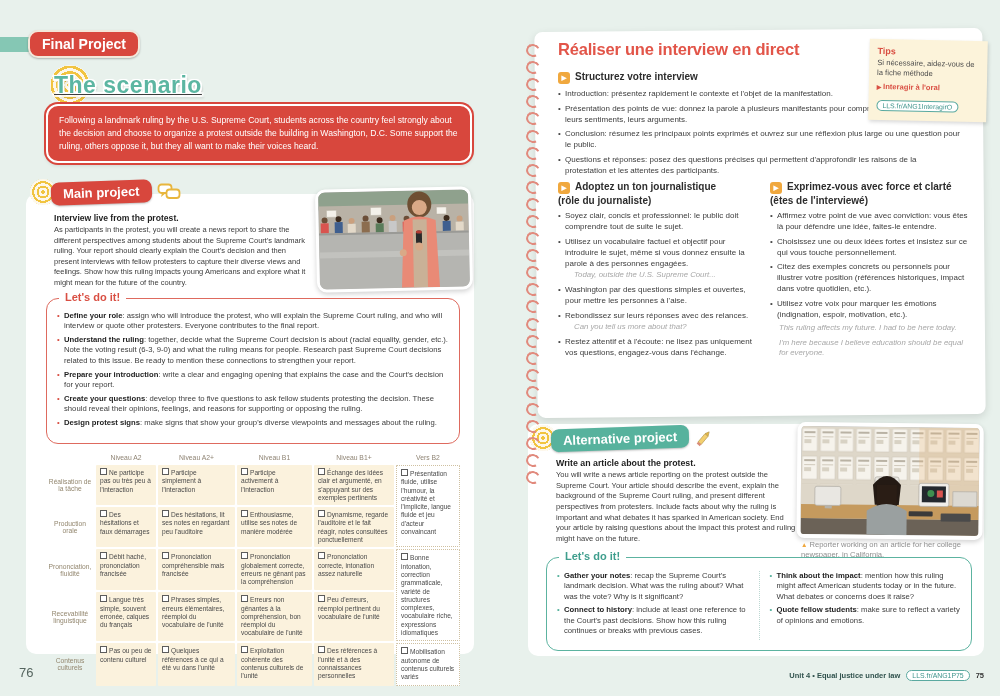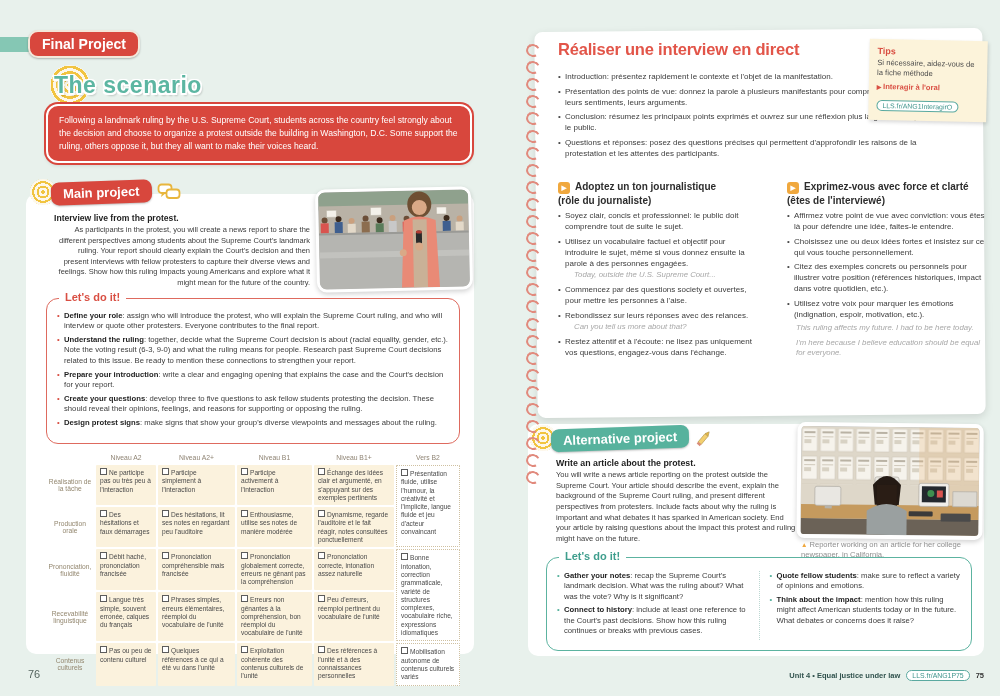--- a/index.html
+++ b/index.html
@@ -16,70 +16,70 @@
   .ldi{position:absolute;border:1.5px solid #de6a5e;border-radius:12px;background:#fff;box-sizing:border-box;}
   .ldi-title{position:absolute;top:-8px;left:12px;background:#fff;padding:0 6px;font-weight:800;font-size:11px;color:#d94f43;}
   ul{list-style:none;margin:0;padding:0;}
   li{position:relative;padding-left:7px;margin-bottom:3.5px;line-height:1.34;}
   li::before{content:"•";position:absolute;left:0;top:0;color:#d94f43;}
   .lead{font-weight:bold;color:#1f1f1f;}
 
   
   .tab-accent{position:absolute;left:0;top:37px;width:36px;height:15px;background:#85c7b4;border-radius:0 4px 4px 0;}
   .badge-final{position:absolute;left:28px;top:30px;background:#d8473d;font-size:14px;border:2px solid #f3e7da;border-radius:10px;}
-  .scenario-head{position:absolute;left:54px;top:72px;}
+  .scenario-head{position:absolute;left:54px;top:72px;text-decoration:underline;}
   .scenario-title{position:relative;font-size:23px;font-weight:800;color:#5cb6a2;letter-spacing:.5px;
       text-shadow:-1.5px -1.5px 0 #fff,1.5px -1.5px 0 #fff,-1.5px 1.5px 0 #fff,1.5px 1.5px 0 #fff,
                   0 -1.5px 0 #fff,0 1.5px 0 #fff,-1.5px 0 0 #fff,1.5px 0 0 #fff,2px 3px 2px rgba(0,0,0,.18);}
   .scenario-box{position:absolute;left:46px;top:104px;width:400px;padding:8px 11px;background:#d8473d;color:#fff;
       font-size:8.6px;line-height:1.5;border:2px solid #fff;border-radius:12px;
       box-shadow:0 0 0 2px #d8473d,0 2px 4px rgba(0,0,0,.15);}
   .panel-left{position:absolute;left:26px;top:194px;width:448px;height:460px;background:#fff;border-radius:10px;}
   .badge-row{position:absolute;display:flex;align-items:center;gap:5px;z-index:2;}
   .badge-main-row{left:30px;top:179px;}
   .rings-sm{width:26px;height:26px;margin-right:-10px;flex:none;}
   .badge-main{background:#d8473d;font-size:13px;transform:rotate(-2deg);}
   .main-heading{position:absolute;left:54px;top:213px;width:256px;font-size:8.6px;font-weight:bold;color:#1f1f1f;}
-  .main-body{position:absolute;left:54px;top:225px;width:256px;font-size:7.5px;line-height:1.4;text-align:right;}
+  .main-body{position:absolute;left:54px;top:225px;width:256px;font-size:7.5px;line-height:1.4;}
   .photo{position:absolute;border:3px solid #fff;box-shadow:0 2px 5px rgba(0,0,0,.18);overflow:hidden;border-radius:10px;background:#b9b9b6;}
   .photo-protest{left:316px;top:188px;width:150px;height:97px;transform:rotate(-1.2deg);}
   .ldi1{left:46px;top:298px;width:414px;height:146px;}
   .ldi1 ul{margin:12px 8px 4px 10px;}
   .ldi1 li{font-size:7.7px;}
   .rubric{position:absolute;left:46px;top:452px;width:414px;display:grid;
       grid-template-columns:48px 60px 77px 75px 80px 64px;gap:2px;font-size:6.6px;color:#4a4a4a;}
   .rh{color:#8f8474;text-align:center;font-size:6.8px;padding:2px 0;}
   .rl{color:#93876f;display:flex;align-items:center;justify-content:center;text-align:center;font-size:6.7px;padding:1px;}
   .rc{background:#fbf2dd;padding:3px 4px;line-height:1.26;border-radius:1px;}
   .rc.b2{background:#fff;border:1px dotted #cfc0a0;}
   .b2-0{grid-column:6;grid-row:2 / span 2;}
   .b2-1{grid-column:6;grid-row:4 / span 2;}
   .b2-2{grid-column:6;grid-row:6;}
   .cb{display:inline-block;width:5px;height:5px;border:1px solid #5c5c5c;margin-right:2px;background:#fff;}
-  .page-num-left{position:absolute;left:28px;bottom:16px;font-size:11px;color:#55655f;}
+  .page-num-left{position:absolute;left:19px;bottom:16px;font-size:13px;color:#55655f;}
 
   
   .notepad{position:absolute;left:36px;top:30px;width:448px;height:386px;background:#fff;border-radius:8px;
       box-shadow:0 3px 8px rgba(0,0,0,.12);transform:rotate(-0.5deg);}
   .spiral{position:absolute;left:26px;top:42px;display:flex;flex-direction:column;z-index:3;}
   .spiral .loop{width:10px;height:9px;border:2.4px solid #e18a7d;border-right-color:transparent;border-radius:50%;
       transform:rotate(18deg);margin:2.05px 0;}
   .np-title{position:absolute;left:58px;top:40px;font-size:16.5px;font-weight:800;color:#e25549;letter-spacing:-.2px;}
   .sec{position:absolute;}
   .sec-head{display:flex;align-items:flex-start;gap:5px;font-weight:800;font-size:10px;color:#2d2d2d;margin-bottom:4px;}
   .play{width:12px;height:12px;background:#f0a83e;border-radius:3px;color:#fff;font-size:6.5px;
       display:flex;align-items:center;justify-content:center;flex:none;margin-top:1px;}
   .sub{font-weight:800;font-size:10px;color:#2d2d2d;margin:-3px 0 4px 0;}
   .sec li{font-size:8px;line-height:1.38;color:#3c3c3c;}
   .sec li::before{color:#4a4a4a;}
   .example{font-style:italic;color:#a7a7a7;margin:1px 0 4px 9px;font-size:7.8px;line-height:1.35;}
   .example:empty{display:none;}
   .sec1{left:58px;top:71px;width:402px;}
   .sec2{left:58px;top:181px;width:200px;}
-  .sec3{left:287px;top:181px;width:204px;}
+  .sec3{left:270px;top:181px;width:204px;}
   .tips{position:absolute;left:369px;top:40px;width:102px;background:#fcf3da;padding:7px 8px 8px;
       box-shadow:1px 2px 4px rgba(0,0,0,.15);transform:rotate(1.2deg);z-index:4;}
   .tips-title{color:#d94f43;font-weight:800;font-size:9px;margin-bottom:2px;}
   .tips-text{font-size:7.6px;line-height:1.35;color:#4a4a4a;}
   .tips-method{color:#d94f43;font-weight:700;font-size:7.6px;margin:3px 0;}
   .tips-method::before{content:"▶ ";font-size:6px;}
   .pill{display:inline-block;border:1px solid #5aa9a0;color:#3f948c;background:#fff;border-radius:8px;
       padding:1px 5px;font-size:6.9px;text-decoration:none;}
   .panel-alt{position:absolute;left:28px;top:424px;width:456px;height:232px;background:#fff;border-radius:10px;}
   .badge-alt-row{left:30px;top:425px;}
@@ -264,39 +264,43 @@
     <h1 class="np-title" style="margin:0;text-align:center;">Réaliser une interview en direct</h1>
 
     <div class="tips">
       <div class="tips-title">Tips</div>
       <div class="tips-text">Si nécessaire, aidez-vous de la fiche méthode</div>
       <div class="tips-method">Interagir à l'oral</div>
       <a class="pill" href="#">LLS.fr/ANG1InteragirO</a>
     </div>
 
     <div class="sec sec1">
+      <div class="sec-head">
+        <span class="play">▶</span>
+        <span>Structurez votre interview</span>
+      </div>
       <ul>
         <li><span>Introduction: présentez rapidement le contexte et l'objet de la manifestation.</span></li>
         <li><span>Présentation des points de vue: donnez la parole à plusieurs manifestants pour comprendre leurs motivations, leurs sentiments, leurs arguments.</span></li>
         <li><span>Conclusion: résumez les principaux points exprimés et ouvrez sur une réflexion plus large ou une question pour le public.</span></li>
         <li><span>Questions et réponses: posez des questions précises qui permettent d'approfondir les raisons de la protestation et les attentes des participants.</span></li>
       </ul>
     </div>
 
     <div class="sec sec2">
       <div class="sec-head">
         <span class="play">▶</span>
         <span>Adoptez un ton journalistique</span>
       </div>
       <div class="sub">(rôle du journaliste)</div>
       <ul>
         <li><span>Soyez clair, concis et professionnel: le public doit comprendre tout de suite le sujet.</span></li>
         <li><span>Utilisez un vocabulaire factuel et objectif pour introduire le sujet, même si vous donnez ensuite la parole à des personnes engagées.</span>
           <div class="example">Today, outside the U.S. Supreme Court...</div></li>
-        <li><span>Commencez par des questions society et ouvertes, pour mettre les personnes à l'aise.</span></li>
+        <li><span>Washington par des questions simples et ouvertes, pour mettre les personnes à l'aise.</span></li>
         <li><span>Rebondissez sur leurs réponses avec des relances.</span>
           <div class="example">Can you tell us more about that?</div></li>
         <li><span>Restez attentif et à l'écoute: ne lisez pas uniquement vos questions, engagez-vous dans l'échange.</span></li>
       </ul>
     </div>
 
     <div class="sec sec3">
       <div class="sec-head">
         <span class="play">▶</span>
         <span>Exprimez-vous avec force et clarté</span>
@@ -364,22 +368,22 @@
     </div>
 
     <div class="ldi ldi2">
       <div class="ldi-title">Let's do it!</div>
       <div class="ldi2-cols">
         <ul class="ldi2-col">
           <li><span class="lead">Gather your notes</span><span>: recap the Supreme Court's landmark decision. What was the ruling about? What was the vote? Why is it significant?</span></li>
           <li><span class="lead">Connect to history</span><span>: include at least one reference to the Court's past decisions. Show how this ruling continues or breaks with previous cases.</span></li>
         </ul>
         <ul class="ldi2-col">
+          <li><span class="lead">Think about the impact</span><span>: mention how this ruling might affect American students today or in the future. What debates or concerns does it raise?</span></li>
           <li><span class="lead">Quote fellow students</span><span>: make sure to reflect a variety of opinions and emotions.</span></li>
-          <li><span class="lead">Think about the impact</span><span>: mention how this ruling might affect American students today or in the future. What debates or concerns does it raise?</span></li>
         </ul>
       </div>
     </div>
 
     <div class="footer-right">
       <span class="unit-label">Unit 4 • Equal justice under law</span>
       <a class="pill" href="#">LLS.fr/ANG1P75</a>
       <span class="page-num-right">75</span>
     </div>
   </section>

